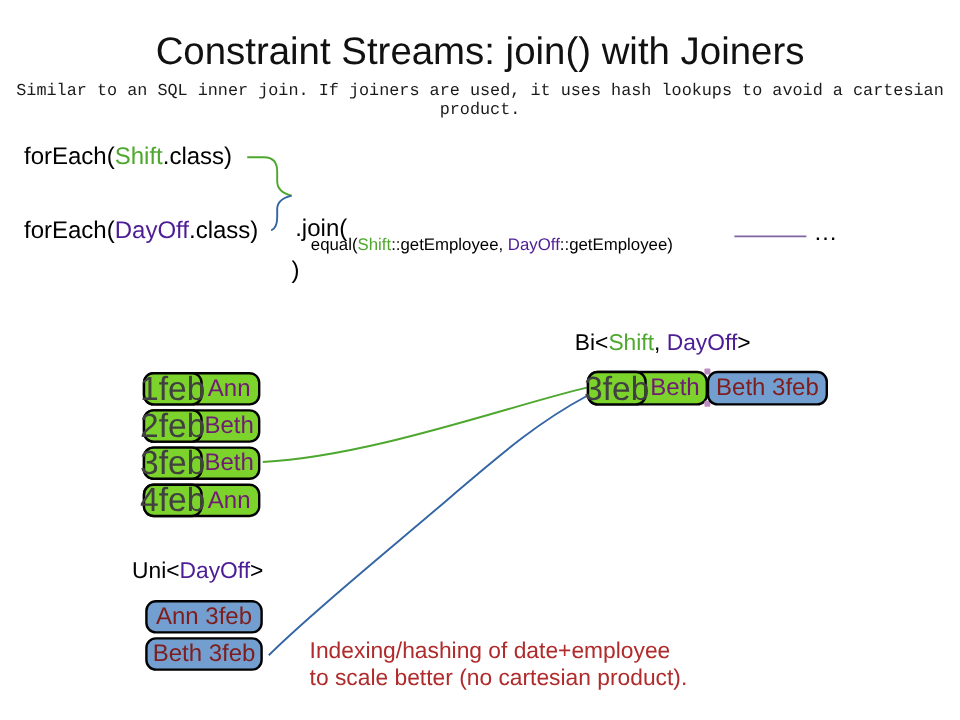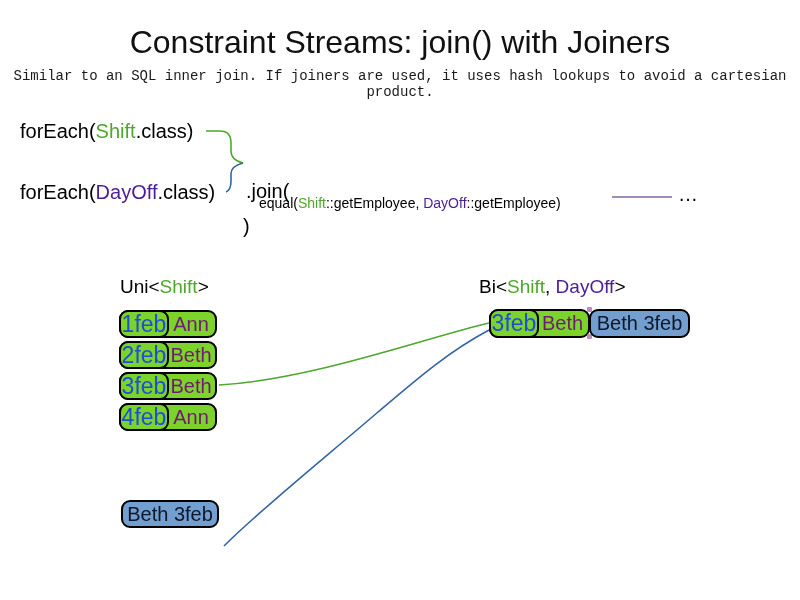--- a/index.html
+++ b/index.html
@@ -26,26 +26,26 @@
   .vtable { position:absolute; display:flex; flex-direction:column; gap:3px; }
 
   .row { position:relative; width:98px; height:28px; box-sizing:border-box;
          border:2px solid #000; border-radius:9px; }
   .row.green { background:#7BD32C; }
   .row.blue  { background:#729FCF; }
 
   .date-cell { position:absolute; left:-2px; top:-2px; bottom:-2px; width:50px;
                box-sizing:border-box; border:2px solid #000; border-radius:9px;
                background:#7BD32C; display:flex; align-items:center; justify-content:center;
-               font-size:23px; color:#1d4ed8; }
+               font-size:28px; color:#404040; }
   .emp-cell { position:absolute; left:48px; right:2px; top:0; bottom:0;
               display:flex; align-items:center; justify-content:center;
               font-size:20px; color:#701a75; }
   .solo-cell { position:absolute; inset:0; display:flex; align-items:center;
-               justify-content:center; font-size:20px; color:#0f172a; }
+               justify-content:center; font-size:20px; color:#7f1d1d; }
 
   .bi-green { position:absolute; left:489px; top:309px; width:101px; height:29px;
               box-sizing:border-box; border:2px solid #000; border-radius:9px;
               background:#7BD32C; }
   .bi-blue  { position:absolute; left:589px; top:309px; width:101px; height:29px;
               box-sizing:border-box; border:2px solid #000; border-radius:9px;
               background:#729FCF; }
   .junction-dot { position:absolute; width:5px; height:5px; background:#C08CC0;
                   border-radius:1px; }
 
@@ -82,23 +82,20 @@
 
 
   <div class="code fs14" style="left:259px; top:195px;">
     <span>equal(</span><span class="green-t">Shift</span><span>::getEmployee, </span><span class="blue-t">DayOff</span><span>::getEmployee)</span>
   </div>
 
   <div class="code fs20" style="left:243px; top:215px;">)</div>
 
   <div class="ellipsis">…</div>
 
-  <div class="tbl-title" style="left:120px; top:276px;">
-    <span>Uni&lt;</span><span class="green-t">Shift</span><span>&gt;</span>
-  </div>
 
   <div class="vtable" style="left:119px; top:310px;">
     <div class="row green">
       <span class="date-cell">1feb</span>
       <span class="emp-cell">Ann</span>
     </div>
     <div class="row green">
       <span class="date-cell">2feb</span>
       <span class="emp-cell">Beth</span>
     </div>
@@ -119,21 +116,31 @@
   <div class="bi-green">
     <span class="date-cell">3feb</span>
     <span class="emp-cell">Beth</span>
   </div>
   <div class="junction-dot" style="left:587px; top:307px;"></div>
   <div class="junction-dot" style="left:587px; top:334px;"></div>
   <div class="bi-blue">
     <span class="solo-cell">Beth 3feb</span>
   </div>
 
+  <div class="tbl-title" style="left:110px; top:466px;">
+    <span>Uni&lt;</span><span class="blue-t">DayOff</span><span>&gt;</span>
+  </div>
 
   <div class="vtable" style="left:121px; top:500px;">
+    <div class="row blue">
+      <span class="solo-cell">Ann 3feb</span>
+    </div>
     <div class="row blue">
       <span class="solo-cell">Beth 3feb</span>
     </div>
   </div>
 
+  <div class="note">
+    <div>Indexing/hashing of date+employee</div>
+    <div>to scale better (no cartesian product).</div>
+  </div>
 
 </div>
 
 </body></html>

